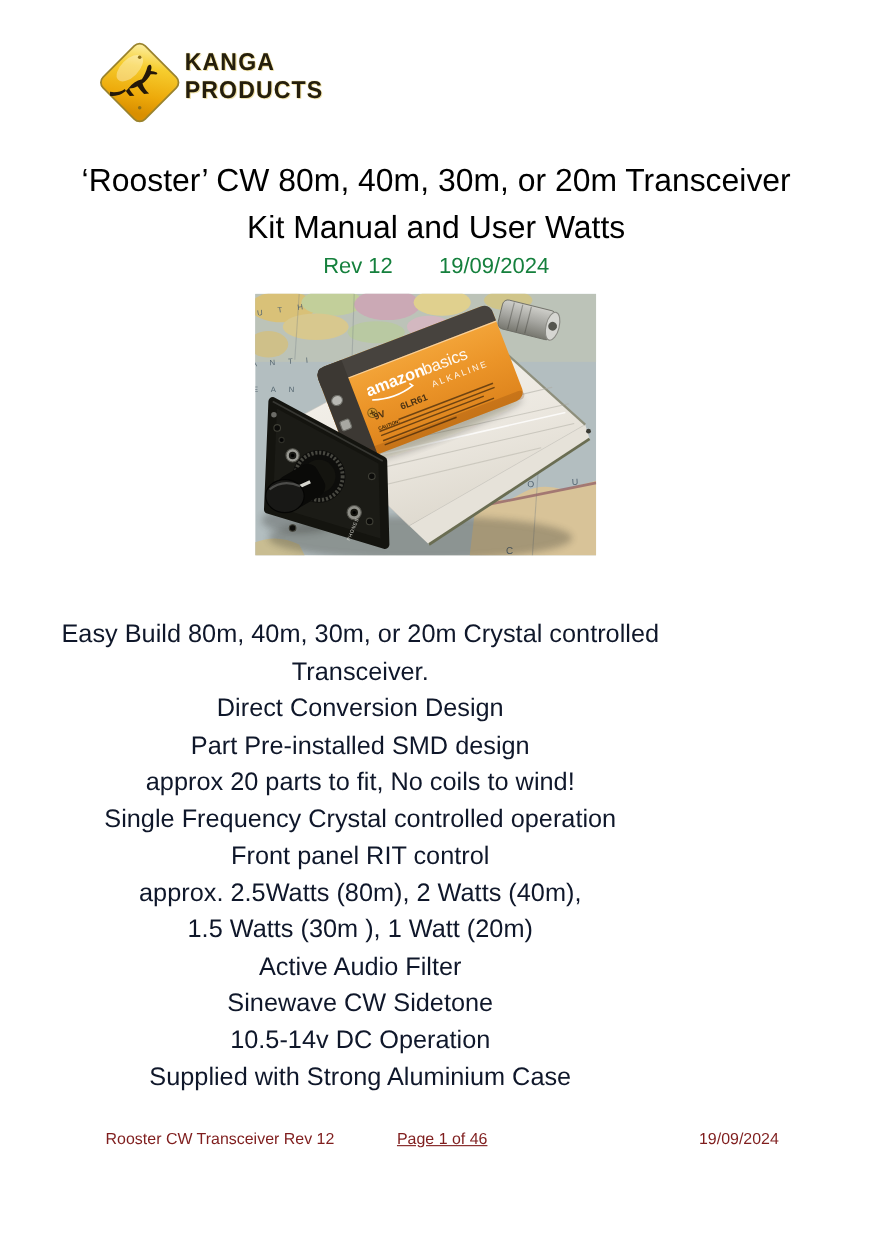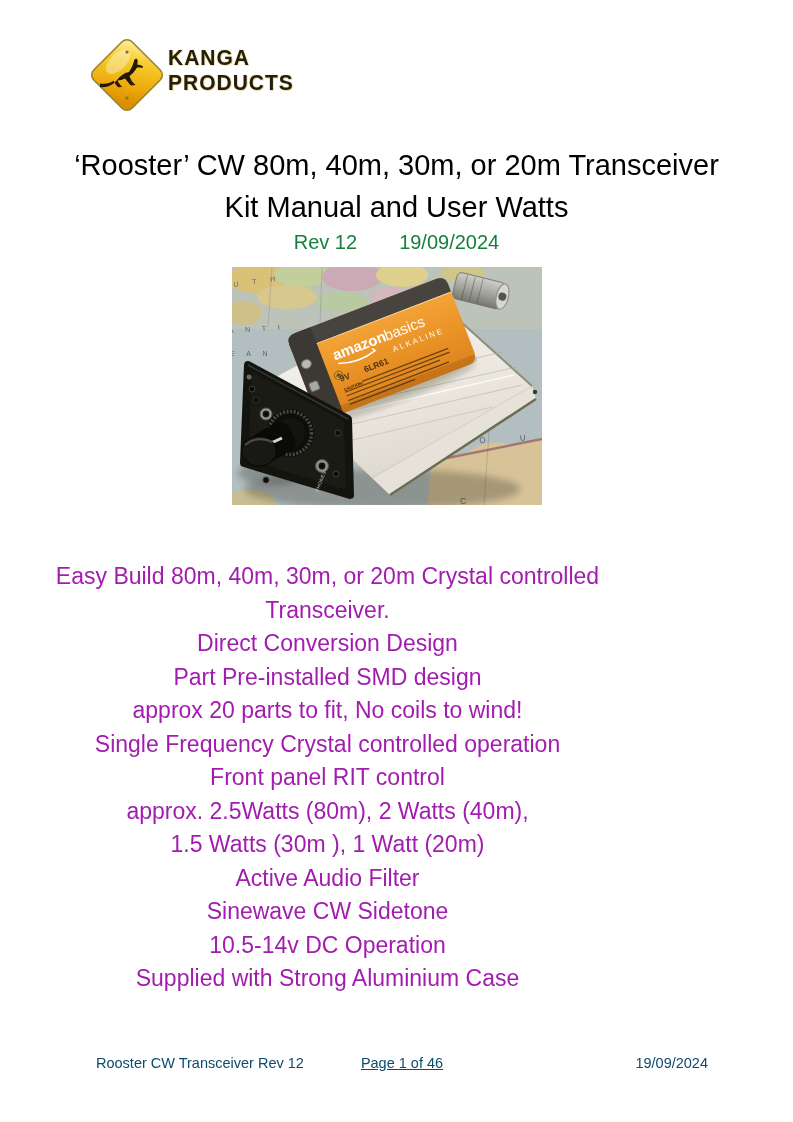--- a/index.html
+++ b/index.html
@@ -20,24 +20,24 @@
   
   .title{position:absolute;left:0;top:144px;width:793px;text-align:center;
     font-size:29px;line-height:42px;color:#000000;}
   .rev-line{position:absolute;left:0;top:231px;width:793px;text-align:center;
     font-size:20px;color:#15803d;}
   .rev-line .gap{display:inline-block;width:42px;}
   
   .photo{position:absolute;left:232px;top:267px;width:310px;height:238px;}
   
   .features{position:absolute;left:0;top:560px;width:655px;text-align:center;
-    font-size:23px;line-height:33.5px;color:#a21caf;}
-  
-  .footer{position:absolute;left:96px;top:1055px;width:612px;
-    display:flex;justify-content:space-between;font-size:14.5px;color:#0c4a6e;}
+    font-size:23px;line-height:33.5px;color:#0f172a;}
+  
+  .footer{position:absolute;left:96px;top:1028px;width:612px;
+    display:flex;justify-content:space-between;font-size:14.5px;color:#7f1d1d;}
   .footer .c{position:absolute;left:0;width:100%;text-align:center;text-decoration:underline;}
   .footer span{white-space:nowrap;}
 </style>
 </head>
 <body>
 
 <div class="page">
 
   <div class="logo">
     <svg class="logo-sign" viewBox="0 0 80 80">

